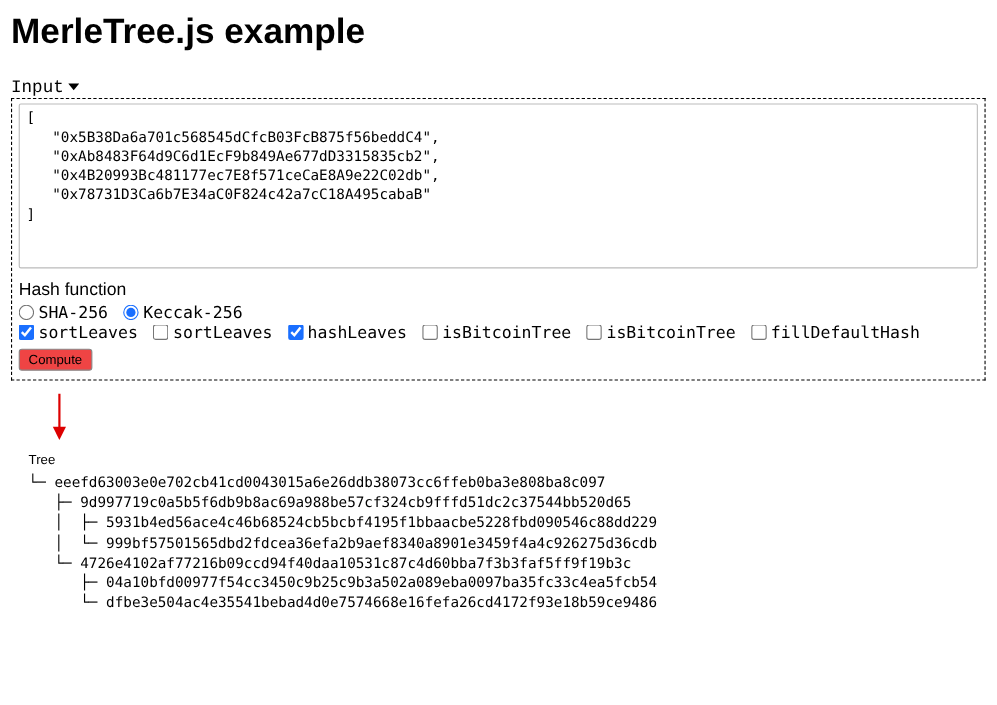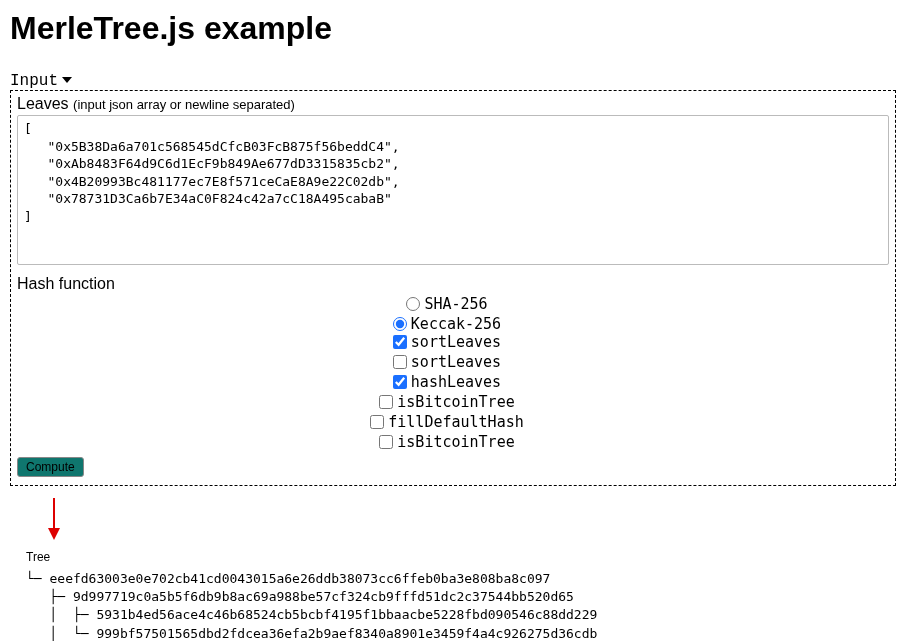--- a/index.html
+++ b/index.html
@@ -37,39 +37,39 @@
       border-radius: 2px;
       padding: 4px 6px;
       font-family: "Menlo", "Consolas", monospace;
       font-size: 13px;
       line-height: 1.35;
       resize: none;
       white-space: pre;
       overflow: auto;
     }
     .section-label { font-size: 16px; margin-top: 6px; margin-bottom: 2px; }
-    .row { display: flex; align-items: center; flex-wrap: wrap; gap: 2px; flex-direction: column; }
+    .row { display: flex; align-items: center; flex-wrap: wrap; gap: 2px; }
     .opt {
       display: inline-flex;
       align-items: center;
       gap: 4px;
       margin-right: 12px;
       font-family: "Menlo", "Consolas", monospace;
       font-size: 15px;
     }
     .opt input[type="radio"], .opt input[type="checkbox"] {
       width: 14px; height: 14px; accent-color: #1a6fff;
     }
     button.compute {
       margin-top: 6px;
       font-size: 12px;
       padding: 2px 8px;
       border: 1px solid #888;
       border-radius: 3px;
-      background: #0f766e;
+      background: #ef4444;
       cursor: pointer;
     }
     .arrow-wrap { margin: 10px 0 6px 36px; }
     .tree-label { font-size: 12px; margin-top: 2px; margin-left: 16px; }
     pre.tree {
       font-family: "Menlo", "Consolas", monospace;
       font-size: 13px;
       line-height: 1.4;
       margin-top: 6px;
       margin-left: 16px;
@@ -86,24 +86,20 @@
 <div class="input-header">
   <span>Input</span>
   <span>
     <svg viewBox="0 0 10 10">
         <polygon points="0,2 10,2 5,8" fill="#000"></polygon>
       </svg>
   </span>
 </div>
 
 <div class="panel">
-  <div class="leaves-label">
-    <span>Leaves</span>
-    <span class="leaves-hint">(input json array or newline separated)</span>
-  </div>
   <textarea style="">[
    "0x5B38Da6a701c568545dCfcB03FcB875f56beddC4",
    "0xAb8483F64d9C6d1EcF9b849Ae677dD3315835cb2",
    "0x4B20993Bc481177ec7E8f571ceCaE8A9e22C02db",
    "0x78731D3Ca6b7E34aC0F824c42a7cC18A495cabaB"
 ]</textarea>
 
   <div class="section-label">Hash function</div>
   <div class="row">
     <label class="opt">
@@ -128,25 +124,25 @@
     <label class="opt">
       <input type="checkbox" checked="" style="">
       <span>hashLeaves</span>
     </label>
     <label class="opt">
       <input type="checkbox" style="">
       <span>isBitcoinTree</span>
     </label>
     <label class="opt">
       <input type="checkbox" style="">
-      <span>fillDefaultHash</span>
+      <span>isBitcoinTree</span>
     </label>
     <label class="opt">
       <input type="checkbox" style="">
-      <span>isBitcoinTree</span>
+      <span>fillDefaultHash</span>
     </label>
   </div>
 
   <button class="compute">Compute</button>
 </div>
 
 <div class="arrow-wrap">
   <svg width="16" height="44" viewBox="0 0 16 44">
     <line x1="8" y1="2" x2="8" y2="34" stroke="#d00" stroke-width="2"></line>
     <polygon points="2,32 14,32 8,44" fill="#d00"></polygon>

